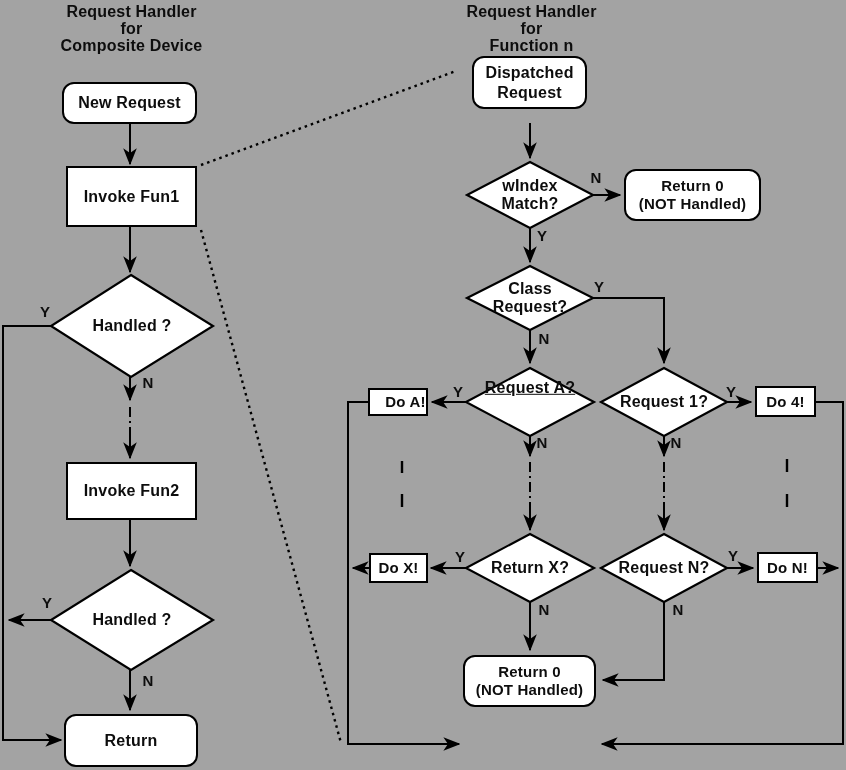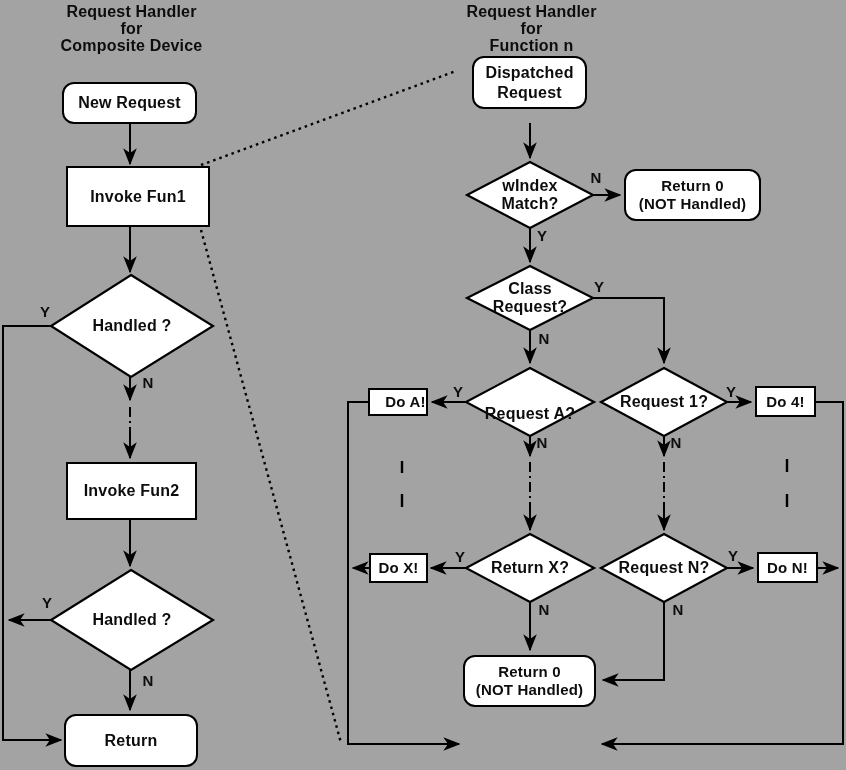--- a/index.html
+++ b/index.html
@@ -99,40 +99,40 @@
   </svg>
 
   <div class="title" style="left:29px;top:3px;">Request Handler
 for
 Composite Device</div>
   <div class="title" style="left:429px;top:3px;">Request Handler
 for
 Function n</div>
 
   <div class="node rounded" style="left:62px;top:82px;width:135px;height:42px;">New Request</div>
-  <div class="node" style="left:66px;top:166px;width:144px;height:61px;">Invoke Fun1</div>
+  <div class="node" style="left:66px;top:166px;width:131px;height:61px;">Invoke Fun1</div>
   <div class="dlabel" style="left:132px;top:326px;">Handled ?</div>
   <div class="node" style="left:66px;top:462px;width:131px;height:58px;">Invoke Fun2</div>
   <div class="dlabel" style="left:132px;top:620px;">Handled ?</div>
   <div class="node rounded" style="left:64px;top:714px;width:134px;height:53px;">Return</div>
 
   <div class="yn" style="left:45px;top:311px;">Y</div>
   <div class="yn" style="left:148px;top:382px;">N</div>
   <div class="yn" style="left:47px;top:602px;">Y</div>
   <div class="yn" style="left:148px;top:680px;">N</div>
 
   <div class="node rounded" style="left:472px;top:56px;width:115px;height:53px;">Dispatched
 Request</div>
   <div class="dlabel" style="left:530px;top:195px;">wIndex
 Match?</div>
   <div class="node rounded small" style="left:624px;top:169px;width:137px;height:52px;">Return 0
 (NOT Handled)</div>
   <div class="dlabel" style="left:530px;top:298px;">Class
 Request?</div>
-  <div class="dlabel" style="left:530px;top:414px;">Request A?</div>
+  <div class="dlabel" style="left:530px;top:388px;text-decoration:underline;">Request A?</div>
   <div class="dlabel" style="left:664px;top:402px;">Request 1?</div>
   <div class="node small" style="left:368px;top:388px;width:60px;height:28px;padding-left:15px;">Do A!</div>
   <div class="node small" style="left:755px;top:386px;width:61px;height:31px;">Do 4!</div>
   <div class="dlabel" style="left:530px;top:568px;">Return X?</div>
   <div class="dlabel" style="left:664px;top:568px;">Request N?</div>
   <div class="node small" style="left:369px;top:553px;width:59px;height:30px;">Do X!</div>
   <div class="node small" style="left:757px;top:552px;width:61px;height:31px;">Do N!</div>
   <div class="node rounded small" style="left:463px;top:655px;width:133px;height:52px;">Return 0
 (NOT Handled)</div>
 

